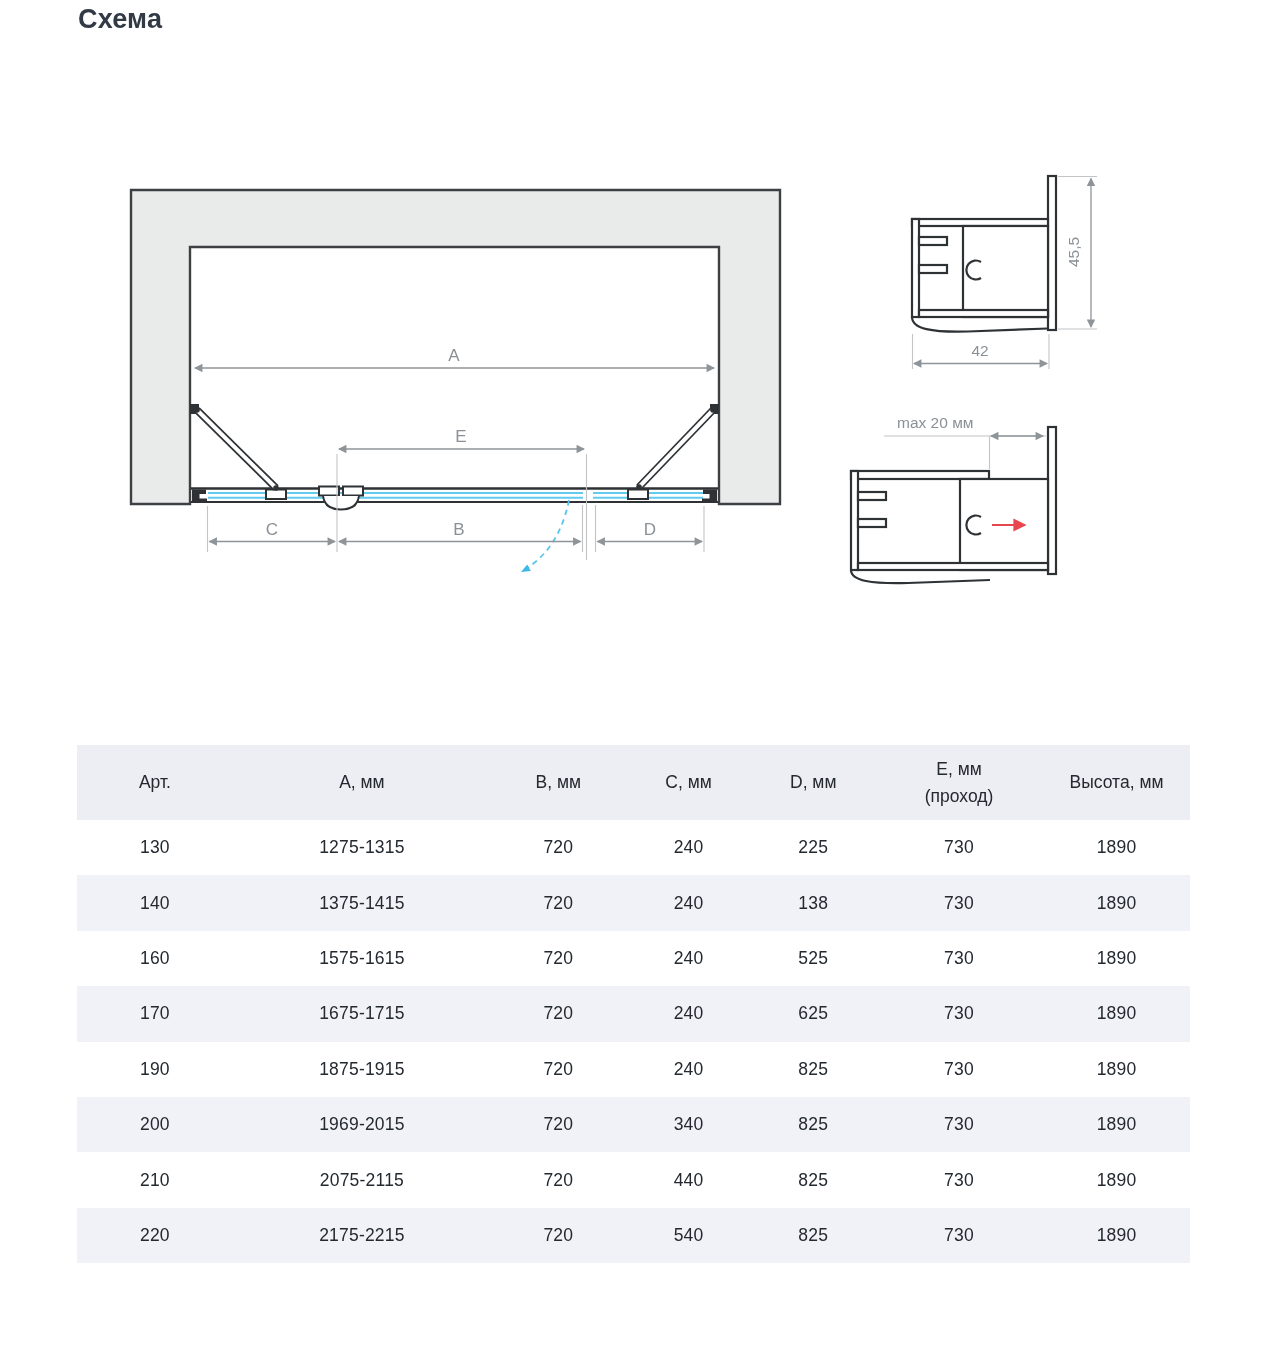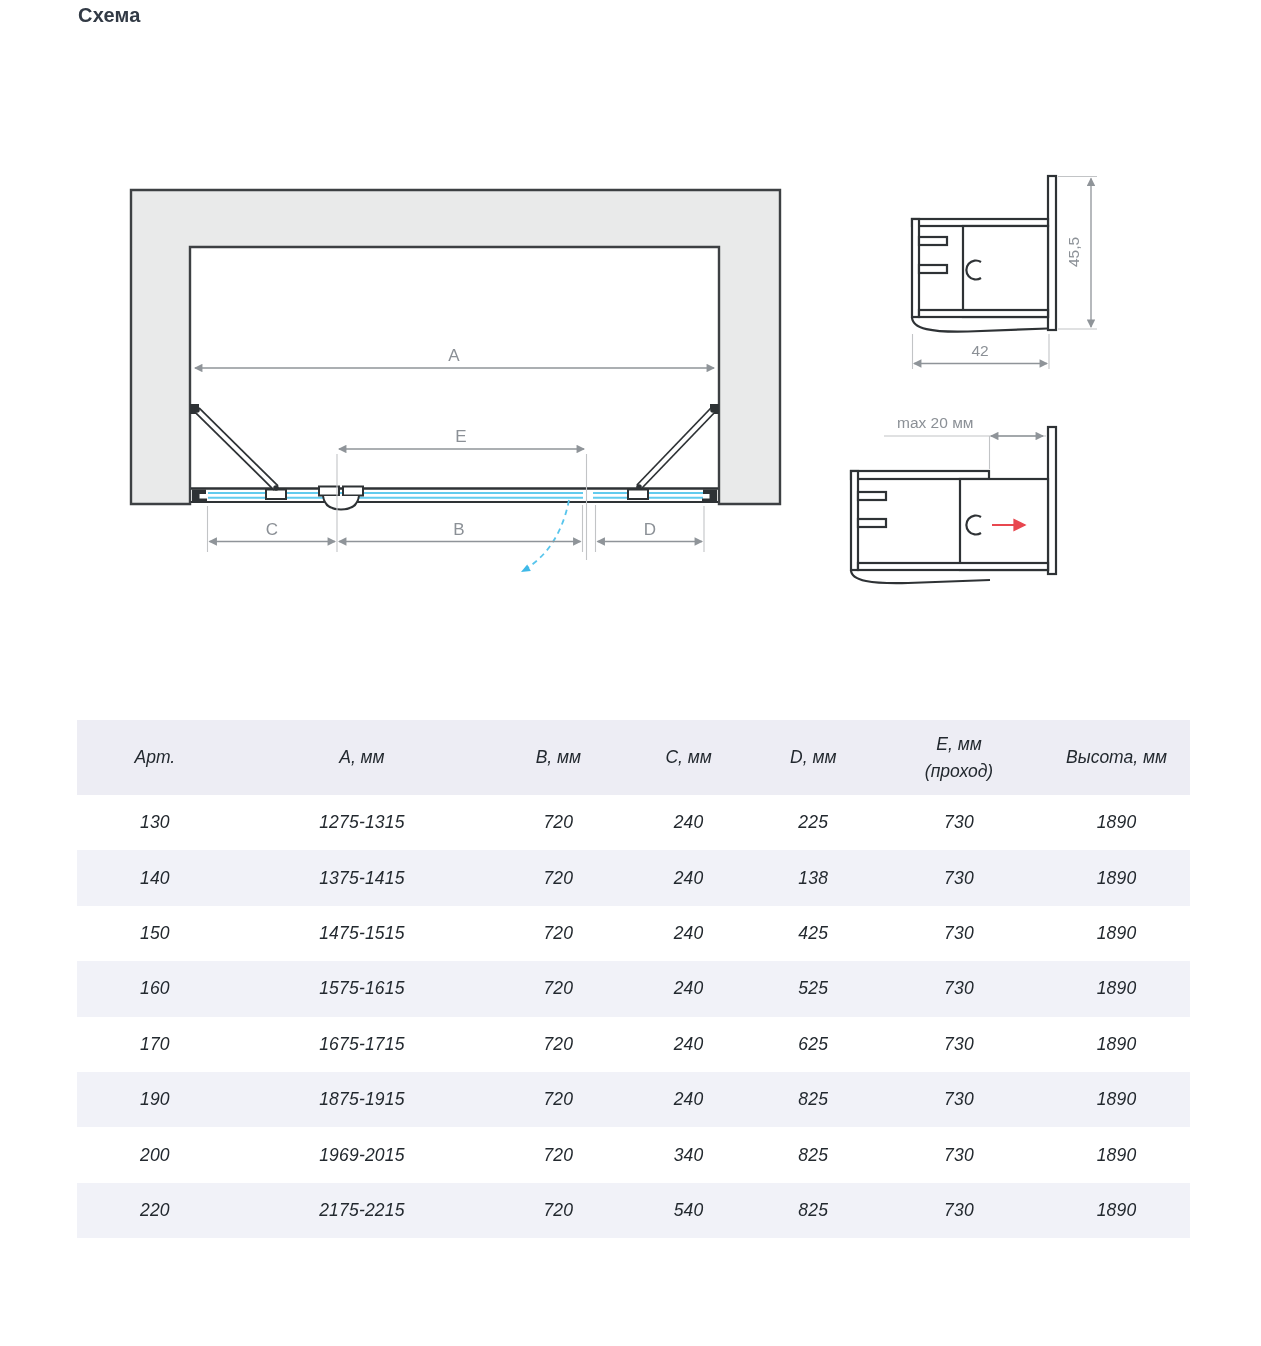--- a/index.html
+++ b/index.html
@@ -1,25 +1,25 @@
 <!DOCTYPE html>
 <html><head>
 <meta charset="utf-8">
 <style>
   html,body{margin:0;padding:0;background:#ffffff;}
   body{width:1261px;height:1346px;position:relative;overflow:hidden;
        font-family:"Liberation Sans","DejaVu Sans",sans-serif;}
   .page-title{position:absolute;left:78px;top:4px;margin:0;
-       font-size:20px;font-weight:700;color:#323a45;letter-spacing:.2px;}
+       font-size:27px;font-weight:700;color:#323a45;letter-spacing:.2px;}
   #diagram{position:absolute;left:0;top:0;}
   svg text{font-family:"Liberation Sans","DejaVu Sans",sans-serif;}
   .dimtxt{fill:#8b9096;font-size:17px;}
   .dimtxt2{fill:#8b9096;font-size:15.5px;}
   
-  .tablewrap{position:absolute;left:77px;top:720px;width:1113px;font-style:italic;}
+  .tablewrap{position:absolute;left:77px;top:745px;width:1113px;}
   table{border-collapse:collapse;width:100%;table-layout:fixed;
         color:#23292f;font-size:17.5px;}
   thead th{background:#ededf4;height:75px;font-weight:500;padding:0;
            vertical-align:middle;text-align:center;line-height:1.5;}
   tbody td{height:55.4px;text-align:center;vertical-align:middle;padding:0;
            font-weight:400;letter-spacing:.2px;}
   tbody tr:nth-child(even) td{background:#f1f2f8;}
   .h2:empty{display:none;}
 </style>
 </head>
@@ -198,29 +198,20 @@
         <tr>
     <td>140</td>
     <td>1375-1415</td>
     <td>720</td>
     <td>240</td>
     <td>138</td>
     <td>730</td>
     <td>1890</td>
   </tr>
         <tr>
-    <td>150</td>
-    <td>1475-1515</td>
-    <td>720</td>
-    <td>240</td>
-    <td>425</td>
-    <td>730</td>
-    <td>1890</td>
-  </tr>
-        <tr>
     <td>160</td>
     <td>1575-1615</td>
     <td>720</td>
     <td>240</td>
     <td>525</td>
     <td>730</td>
     <td>1890</td>
   </tr>
         <tr>
     <td>170</td>
@@ -238,20 +229,29 @@
     <td>240</td>
     <td>825</td>
     <td>730</td>
     <td>1890</td>
   </tr>
         <tr>
     <td>200</td>
     <td>1969-2015</td>
     <td>720</td>
     <td>340</td>
+    <td>825</td>
+    <td>730</td>
+    <td>1890</td>
+  </tr>
+        <tr>
+    <td>210</td>
+    <td>2075-2115</td>
+    <td>720</td>
+    <td>440</td>
     <td>825</td>
     <td>730</td>
     <td>1890</td>
   </tr>
         <tr>
     <td>220</td>
     <td>2175-2215</td>
     <td>720</td>
     <td>540</td>
     <td>825</td>

